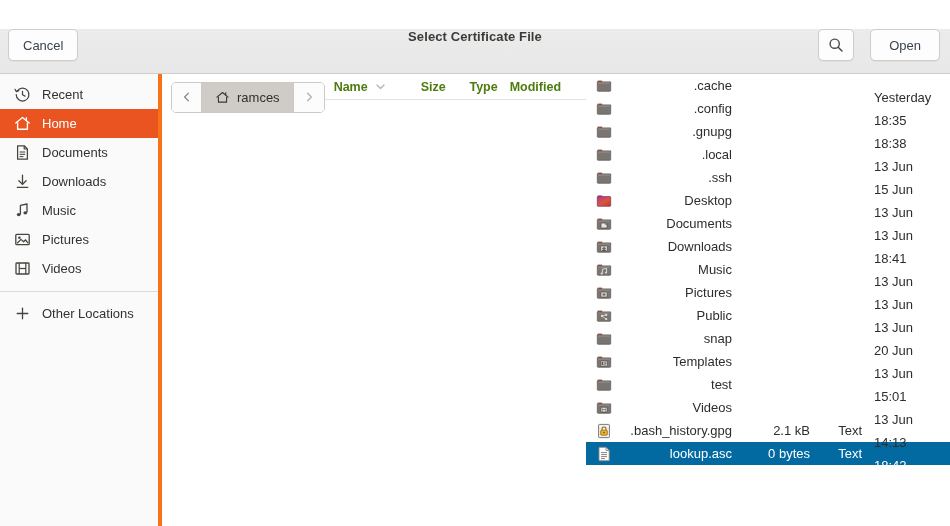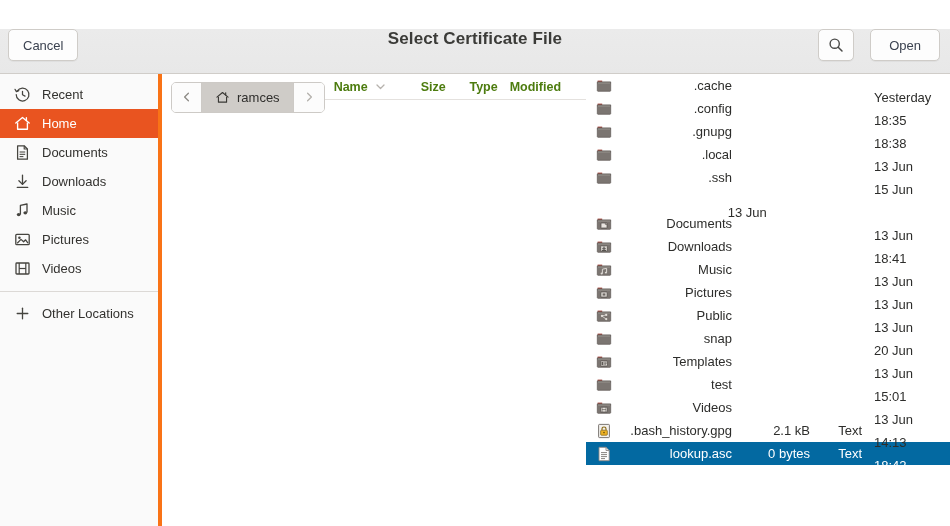--- a/index.html
+++ b/index.html
@@ -31,21 +31,21 @@
     align-items: flex-start;
     padding: 0 6px;
     position: relative;
     margin-top: 29px;
   }
 
   .hb-title {
     position: absolute;
     left: 0; right: 0;
     text-align: center;
-    font-size: 17px;
+    font-size: 13px;
     font-weight: bold;
     color: #3b3b38;
     letter-spacing: 0.1px;
     pointer-events: none;
   }
 
   .btn {
     background: #fdfdfd;
     border: 1px solid #cfccc8;
     border-radius: 5px;
@@ -507,20 +507,36 @@
                 </svg>
               </span>
               <span>.ssh</span>
             </div>
             <div class="cell-sort"></div>
             <div class="cell-size"></div>
             <div class="cell-type"></div>
             <div class="cell-modified">15 Jun</div>
           </div>
           <div class="row">
+            <div class="cell-name">
+              <span class="fico">
+                <svg width="16" height="16" viewBox="0 0 16 16">
+                  <defs>
+                    <linearGradient id="dg" x1="0" y1="0" x2="1" y2="1">
+                      <stop offset="0%" stop-color="#b53a8a"></stop>
+                      <stop offset="55%" stop-color="#d9543f"></stop>
+                      <stop offset="100%" stop-color="#c0392b"></stop>
+                    </linearGradient>
+                  </defs>
+                  <path d="M1.6 3.9 L1.6 2.5 L6.2 2.5 L6.2 3.9 Z" fill="#8e2f6e"></path>
+                  <rect x="1.3" y="3.6" width="13.4" height="9.7" rx="0.7" fill="url(#dg)" stroke="#7a3350" stroke-width="0.7"></rect>
+                </svg>
+              </span>
+              <span>Desktop</span>
+            </div>
             <div class="cell-sort"></div>
             <div class="cell-size"></div>
             <div class="cell-type"></div>
             <div class="cell-modified">13 Jun</div>
           </div>
           <div class="row">
             <div class="cell-name">
               <span class="fico">
                 <svg width="16" height="16" viewBox="0 0 16 16">
                   <path d="M1.6 4.0 L1.6 2.6 L6.2 2.6 L6.2 4.0 Z" fill="#a3453c"></path>

